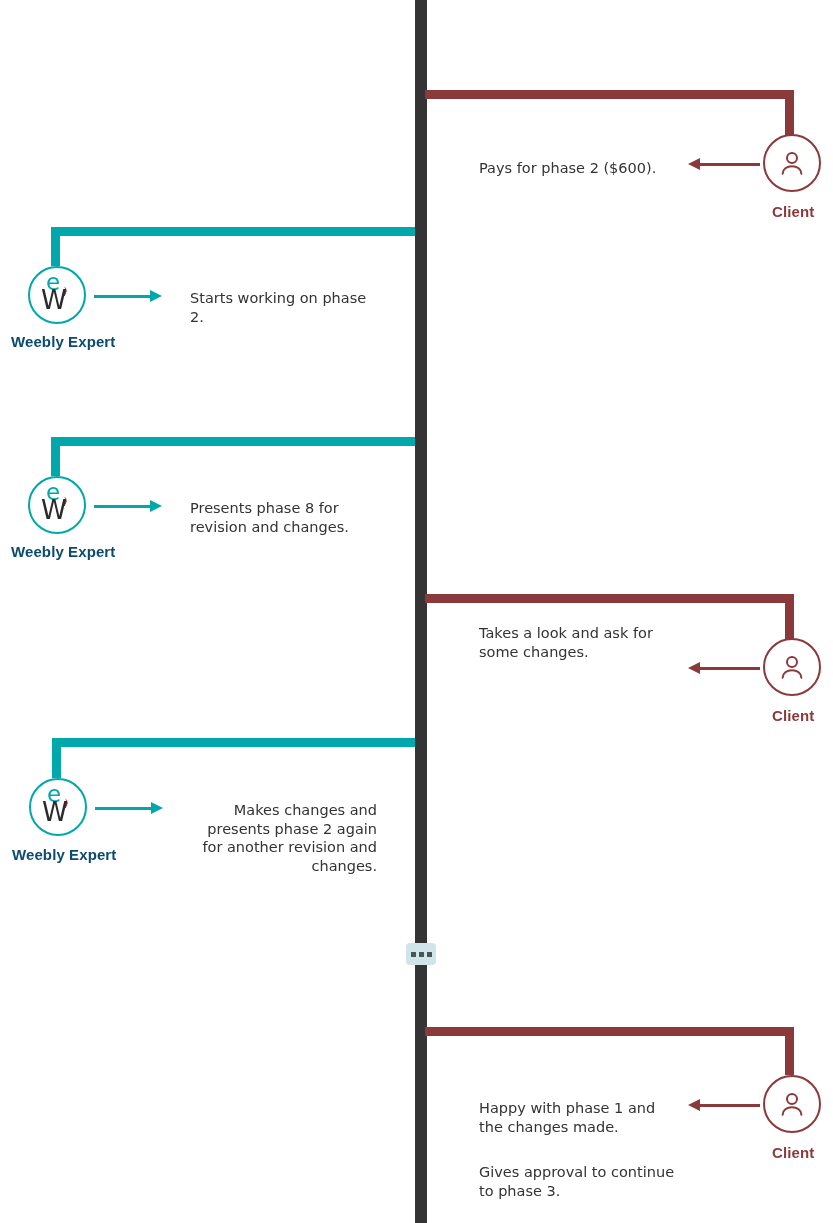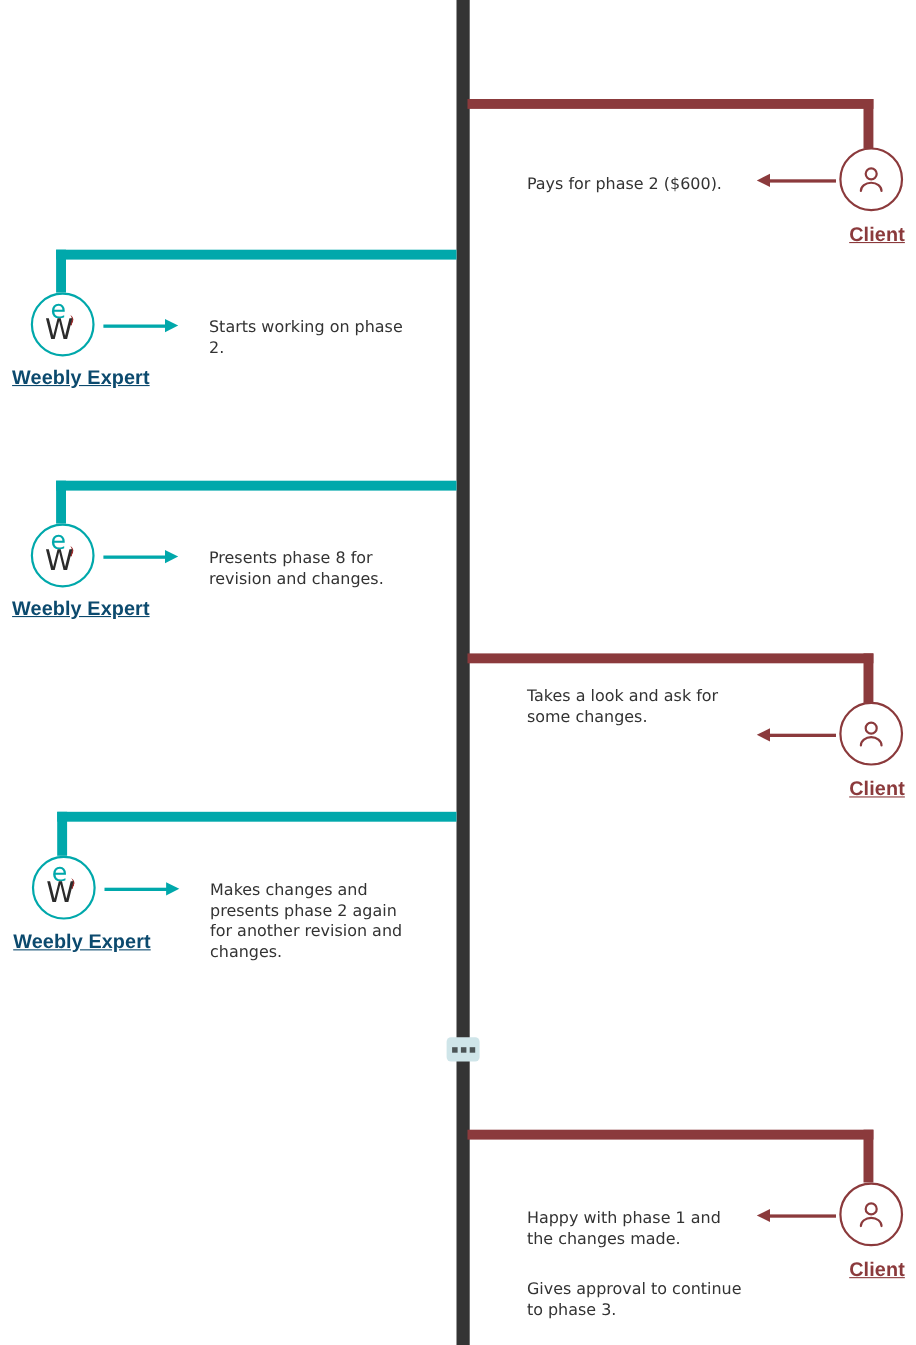--- a/index.html
+++ b/index.html
@@ -99,25 +99,24 @@
     width: 9px;
     height: 9px;
     border-right: 2.5px solid #9b2c2c;
     border-radius: 0 60% 0 0;
     transform: rotate(22deg);
   }
 
   
   .role-label {
     position: absolute;
-    font-size: 18px;
+    font-size: 15px;
     font-weight: bold;
     letter-spacing: .1px;
     white-space: nowrap;
-    text-decoration: underline;
   }
   .role-label.teal { color: #0c4a6e; }
   .role-label.red  { color: #8b3a3c; }
 
   
   .arrow { position: absolute; height: 16px; }
   .arrow .shaft {
     position: absolute;
     top: 7px;
     height: 2.5px;
@@ -246,21 +245,21 @@
       <span class="w">W</span>
     </span>
   </div>
   <div class="role-label teal" style="left:12px; top:846px;">Weebly Expert</div>
 
   <div class="arrow right" style="left:95px; top:800px; width:68px;">
     <span class="shaft"></span>
       <span class="head"></span>
   </div>
 
-  <div class="desc" style="left:191px; top:801px; width:186px;">
+  <div class="desc" style="left:191px; top:801px; width:186px;text-align:right;">
     <p>Makes changes and presents phase 2 again for another revision and changes.</p>
   </div>
 
   <div class="ellipsis-badge">
     <i></i>
     <i></i>
     <i></i>
   </div>
 
   <div class="bar-h red-bar" style="left:425px; top:1027px; width:369px;"></div>

